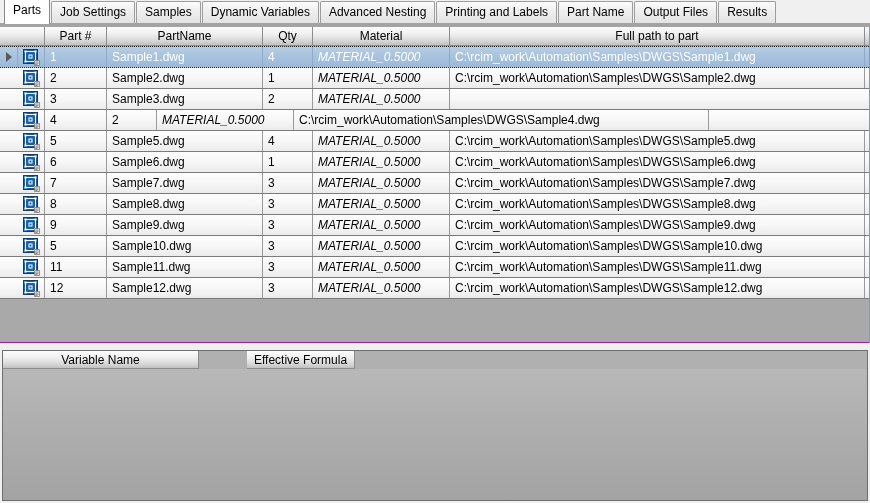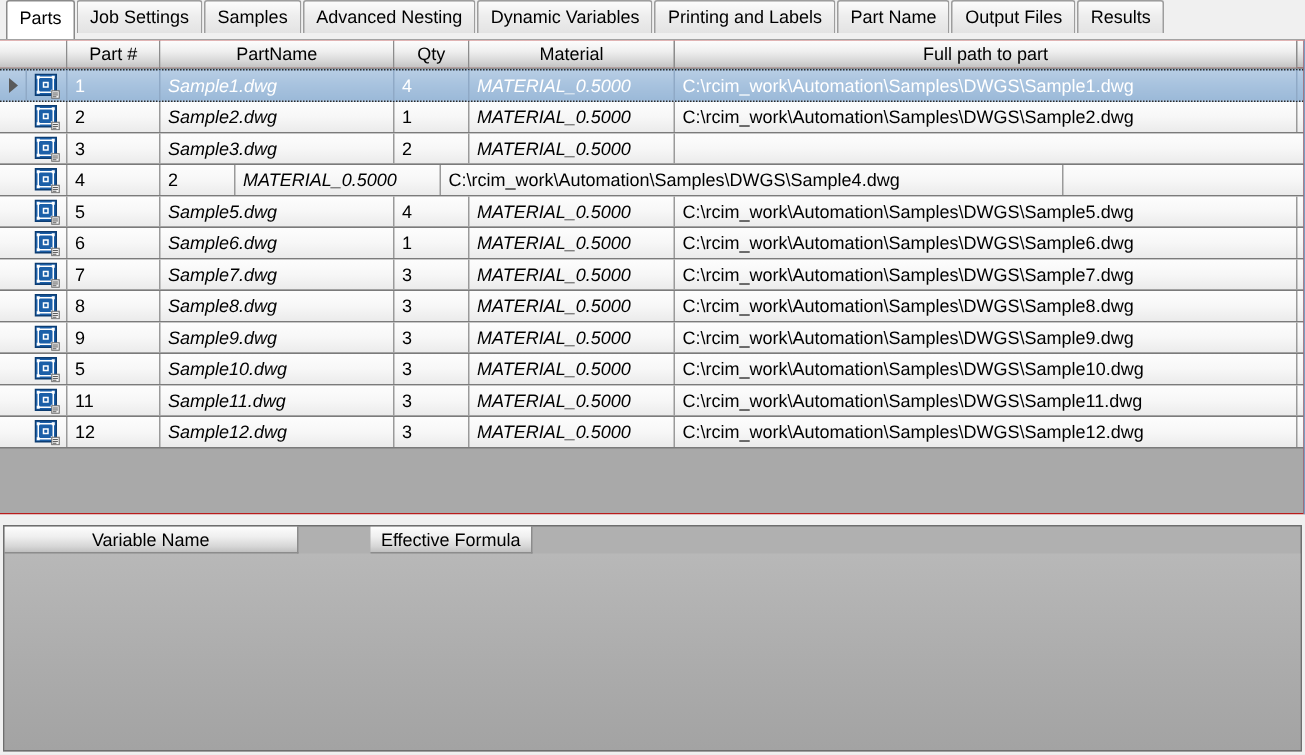--- a/index.html
+++ b/index.html
@@ -14,23 +14,24 @@
     width: 870px; height: 503px;
     background: #f0f0f0;
   }
 
   
   .tabstrip {
     position: absolute;
     left: 0; top: 0;
     width: 870px; height: 27px;
     background: #f0f0f0;
-    border-bottom: 1px solid #a3a3a3;
-    box-sizing: border-box;
-    display: flex;
+    border-bottom: 4px solid #a3a3a3;
+    box-sizing: border-box;
+    display: flex;
+    align-items: flex-end;
     padding-left: 4px;
   }
   .tab {
     height: 22px;
     line-height: 21px;
     padding: 0 8px;
     font-size: 12px;
     color: #000;
     background: linear-gradient(to bottom,#fcfcfc 0%,#eeeeee 45%,#e3e3e3 100%);
     border: 1px solid #9d9d9d;
@@ -59,21 +60,21 @@
     width: 870px; height: 476px;
     background: #f0f0f0;
     box-sizing: border-box;
   }
 
   
   .parts-grid {
     position: absolute;
     left: 0; top: 0;
     width: 870px; height: 316px;
-    background: #b91c1c;
+    background: #a21caf;
     border-right: 1px solid #7a9ec2;
     box-sizing: border-box;
     overflow: hidden;
   }
   .grid-header {
     display: flex;
     height: 19px;
     background: linear-gradient(to bottom,#fdfdfd 0%,#eaeaea 40%,#d2d2d2 75%,#bdbdbd 100%);
     border-bottom: 1px solid #8c8c8c;
     box-sizing: border-box;
@@ -137,21 +138,21 @@
     border-right: none;
     background: transparent;
   }
   .cell.icon {
     width: 27px;
     padding-left: 0;
     justify-content: center;
     border-right: 1px solid #9a9a9a;
   }
   .cell.c-part { width: 62px; }
-  .cell.c-name { width: 156px; font-style: italic; }
+  .cell.c-name { width: 156px; }
   .cell.c-qty  { width: 50px; }
   .cell.c-mat  { width: 137px; font-style: italic; }
   .cell.c-path { width: 415px; }
 
   .arrow-ind {
     width: 0; height: 0;
     border-left: 6px solid #8a8a8a;
     border-top: 5px solid transparent;
     border-bottom: 5px solid transparent;
   }
@@ -205,22 +206,22 @@
 </style>
 </head>
 <body>
 
 <div id="app">
 
   <div class="tabstrip" id="tabstrip">
       <div class="tab active">Parts</div>
       <div class="tab">Job Settings</div>
       <div class="tab">Samples</div>
+      <div class="tab">Dynamic Variables</div>
       <div class="tab">Advanced Nesting</div>
-      <div class="tab">Dynamic Variables</div>
       <div class="tab">Printing and Labels</div>
       <div class="tab">Part Name</div>
       <div class="tab">Output Files</div>
       <div class="tab">Results</div>
     </div>
 
   <div class="tabpage">
 
     <div class="parts-grid">
 

